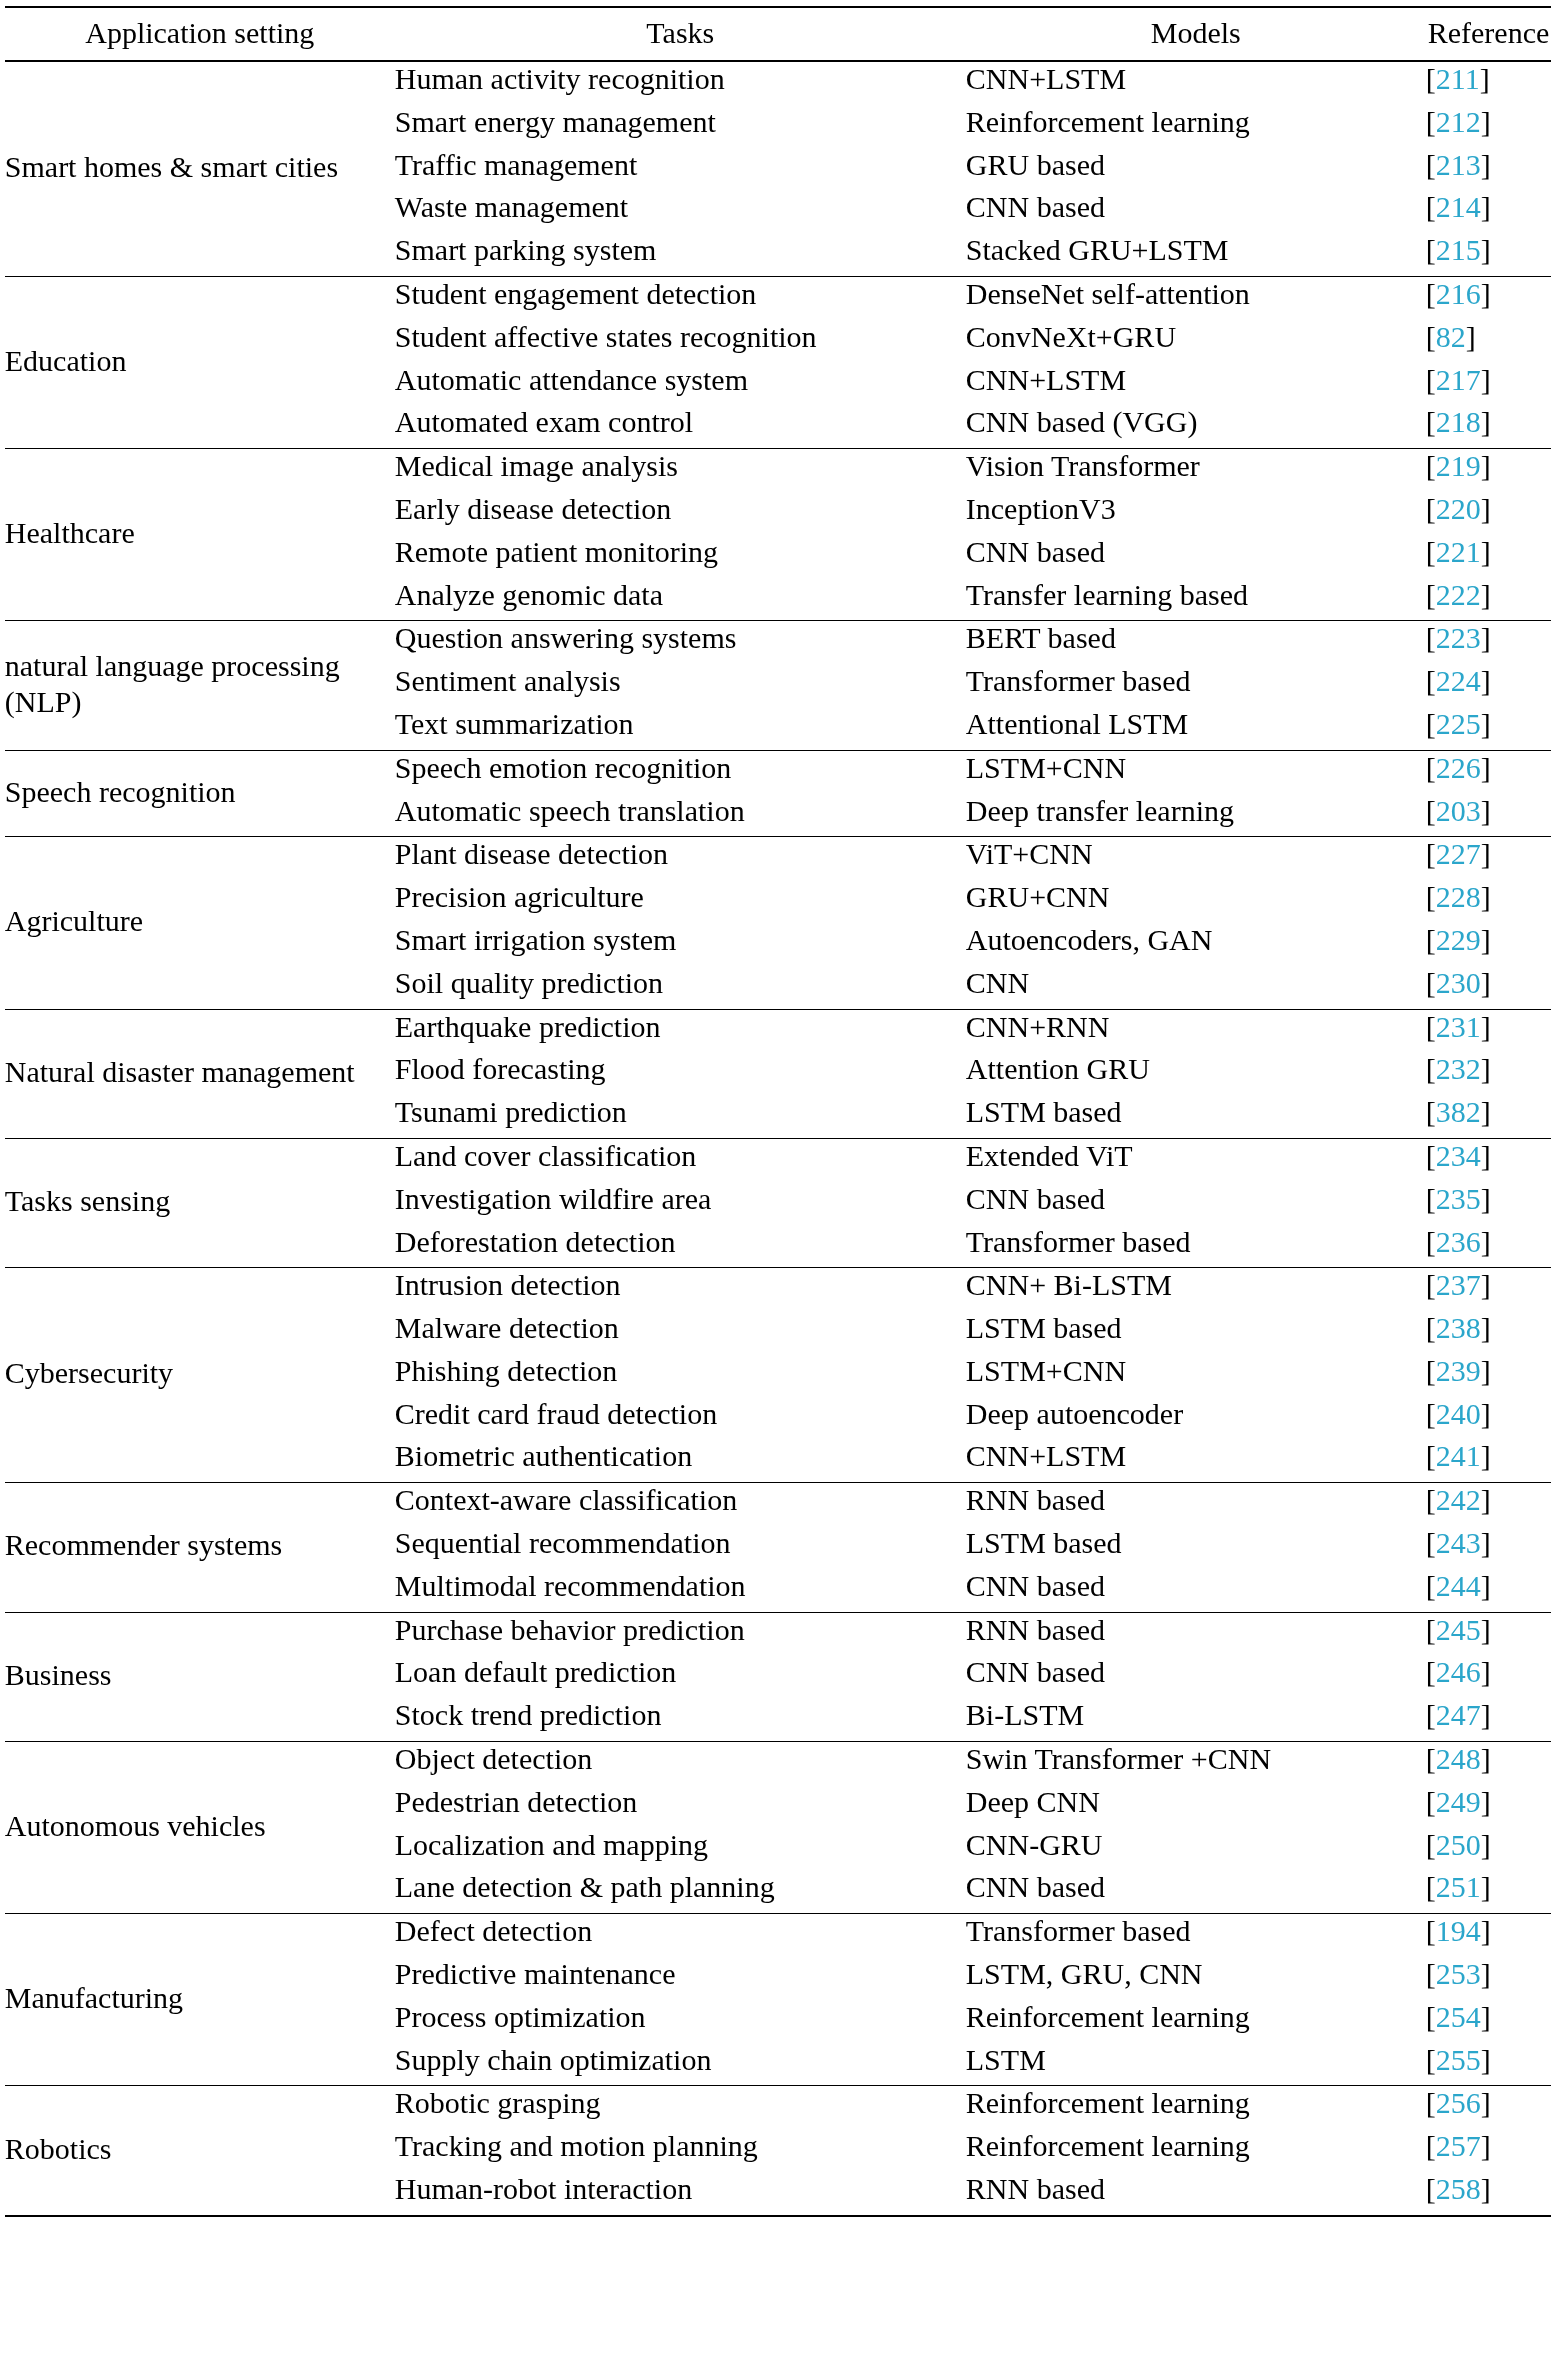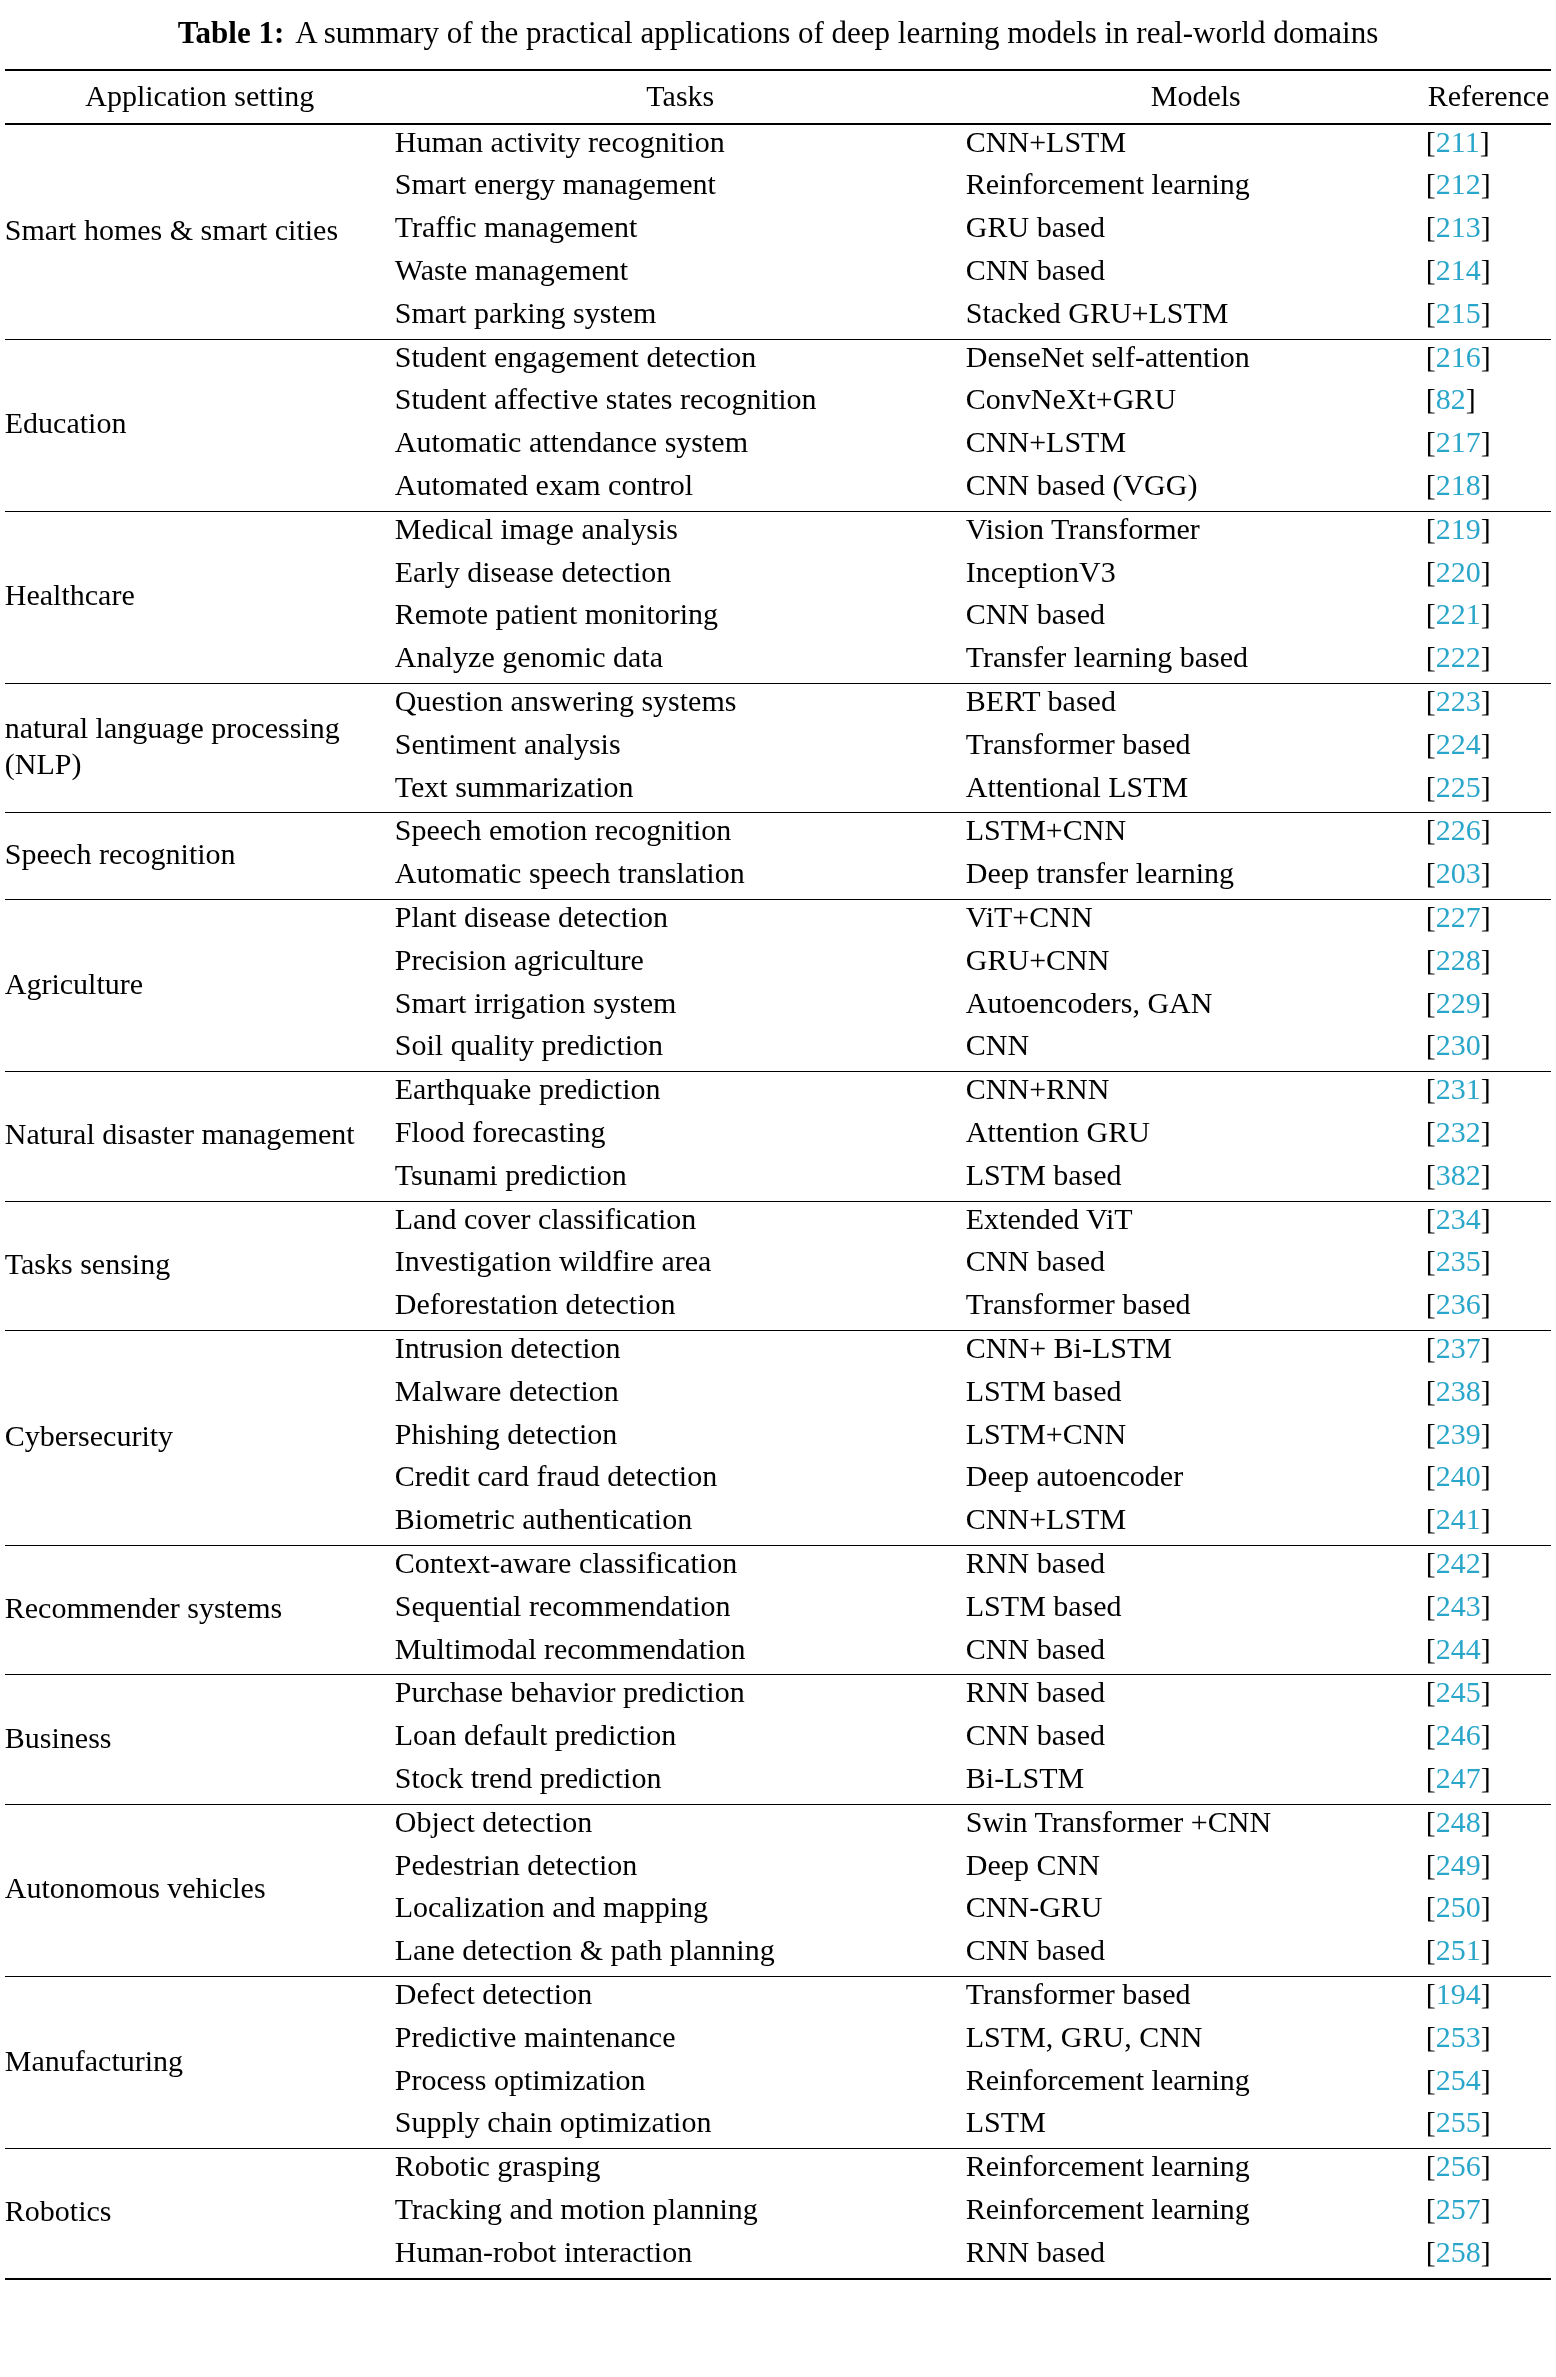--- a/index.html
+++ b/index.html
@@ -54,23 +54,20 @@
   tr.row-last  td { padding-bottom: 8px; }
 
   td.ref { white-space: nowrap; }
   .cite { color: var(--cite-color, #2ba6cb); cursor: pointer; }
 </style>
 </head>
 <body>
 
 <div class="page">
 
-  <div class="caption">
-    <span class="cap-label">Table 1:</span><span>A summary of the practical applications of deep learning models in real-world domains</span>
-  </div>
 
   <table class="apps">
     <colgroup>
       <col class="c-setting">
       <col class="c-tasks">
       <col class="c-models">
       <col class="c-ref">
     </colgroup>
     <thead>
       <tr>

